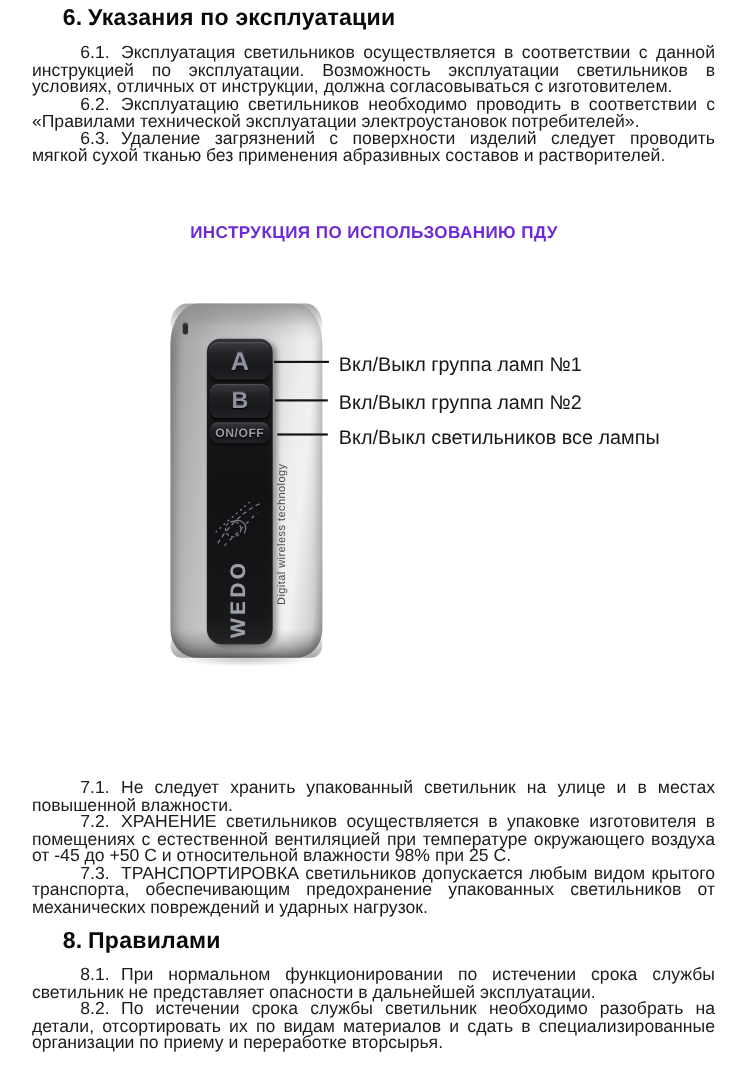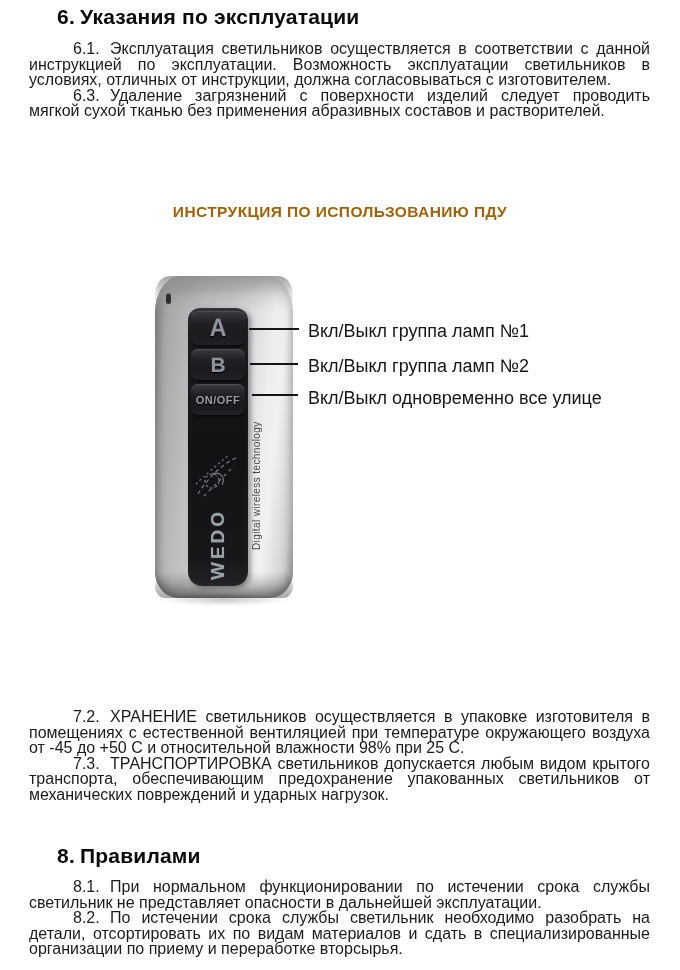--- a/index.html
+++ b/index.html
@@ -25,21 +25,21 @@
   }
   #b6{top:41px;}
   #b7{top:709px;}
   #b8{top:879px;}
   .body-block p{margin:0;text-indent:44px;}
   .pnum{display:inline-block;width:37px;text-indent:0;}
 
   
   .pdu-title{
     position:absolute;top:203px;left:10px;width:660px;text-align:center;
-    font-size:15.5px;font-weight:bold;letter-spacing:0.4px;color:#a16207;
+    font-size:15.5px;font-weight:bold;letter-spacing:0.4px;color:#6d28d9;
   }
 
   
   .remote{position:absolute;left:155px;top:276px;width:138px;height:322px;}
   .remote-body{
     position:absolute;inset:0;
     border-radius:26px 26px 24px 24px / 36px 36px 26px 26px;
     background:linear-gradient(96deg,#8e8e90 0%,#a8a8aa 10%,#bfc0c2 30%,#c9cacc 45%,
                #d8d9db 58%,#ededee 72%,#f1f1f1 80%,#d0d0d2 93%,#9f9fa1 100%);
     box-shadow:
@@ -69,21 +69,21 @@
   .btn{
     position:absolute;left:3px;right:3px;border-radius:7px;
     background:linear-gradient(180deg,#3a3a40,#202024 35%,#1a1a1d 70%,#212126);
     box-shadow:inset 0 1px 1px rgba(255,255,255,0.12), 0 2px 2px rgba(0,0,0,0.6);
     display:flex;align-items:center;justify-content:center;
   }
   .btn-a{top:3px;height:34px;font-size:23px;font-weight:bold;color:#8d93a0;
          text-shadow:0 1px 1px #000,0 -1px 1px rgba(255,255,255,0.18);}
   .btn-b{top:41px;height:31px;font-size:21px;font-weight:bold;color:#8d93a0;
          text-shadow:0 1px 1px #000,0 -1px 1px rgba(255,255,255,0.18);}
-  .btn-onoff{top:76px;height:31px;font-size:11px;font-weight:bold;color:#9b9ba1;
+  .btn-onoff{top:76px;height:19px;font-size:11px;font-weight:bold;color:#9b9ba1;
          letter-spacing:0.5px;text-shadow:0 1px 1px #000;}
   .flourish{position:absolute;left:4px;top:142px;opacity:0.85;}
   .wedo{
     position:absolute;left:0;right:0;top:196px;height:80px;
     display:flex;align-items:center;justify-content:center;
     writing-mode:vertical-rl;transform:rotate(180deg);margin:auto;
     font-size:19px;font-weight:bold;letter-spacing:3px;color:#9ba1ab;
     text-shadow:0 0 1px #5a5f66;
   }
   .side-text{
@@ -108,20 +108,21 @@
 </style>
 </head>
 <body>
 
 <div class="page">
 
   <div class="sec-heading" id="h6"><span class="num">6.</span><span>Указания по эксплуатации</span></div>
 
   <div class="body-block" id="b6">
     <p><span class="pnum">6.1.</span><span>Эксплуатация светильников осуществляется в соответствии с данной инструкцией по эксплуатации. Возможность эксплуатации светильников в условиях, отличных от инструкции, должна согласовываться с изготовителем.</span></p>
+    <p><span class="pnum">6.2.</span><span>Эксплуатацию светильников необходимо проводить в соответствии с «Правилами технической эксплуатации электроустановок потребителей».</span></p>
     <p><span class="pnum">6.3.</span><span>Удаление загрязнений с поверхности изделий следует проводить мягкой сухой тканью без применения абразивных составов и растворителей.</span></p>
   </div>
 
   <div class="pdu-title">ИНСТРУКЦИЯ ПО ИСПОЛЬЗОВАНИЮ ПДУ</div>
 
   <div class="remote">
     <div class="remote-body"></div>
     <div class="led"></div>
     <div class="panel">
       <div class="btn btn-a">A</div>
@@ -141,24 +142,25 @@
     <div class="side-text">Digital wireless technology</div>
   </div>
   <div class="remote-shadow"></div>
 
   <div class="callout-line" id="cl1"></div>
   <div class="callout-line" id="cl2"></div>
   <div class="callout-line" id="cl3"></div>
 
   <div class="callout-label" id="ct1">Вкл/Выкл группа ламп №1</div>
   <div class="callout-label" id="ct2">Вкл/Выкл группа ламп №2</div>
-  <div class="callout-label" id="ct3">Вкл/Выкл одновременно все улице</div>
+  <div class="callout-label" id="ct3">Вкл/Выкл светильников все лампы</div>
 
 
   <div class="body-block" id="b7">
+    <p><span class="pnum">7.1.</span><span>Не следует хранить упакованный светильник на улице и в местах повышенной влажности.</span></p>
     <p><span class="pnum">7.2.</span><span>ХРАНЕНИЕ светильников осуществляется в упаковке изготовителя в помещениях с естественной вентиляцией при температуре окружающего воздуха от -45 до +50 С и относительной влажности 98% при 25 С.</span></p>
     <p><span class="pnum">7.3.</span><span>ТРАНСПОРТИРОВКА светильников допускается любым видом крытого транспорта, обеспечивающим предохранение упакованных светильников от механических повреждений и ударных нагрузок.</span></p>
   </div>
 
   <div class="sec-heading" id="h8"><span class="num">8.</span><span>Правилами</span></div>
 
   <div class="body-block" id="b8">
     <p><span class="pnum">8.1.</span><span>При нормальном функционировании по истечении срока службы светильник не представляет опасности в дальнейшей эксплуатации.</span></p>
     <p><span class="pnum">8.2.</span><span>По истечении срока службы светильник необходимо разобрать на детали, отсортировать их по видам материалов и сдать в специализированные организации по приему и переработке вторсырья.</span></p>
   </div>

